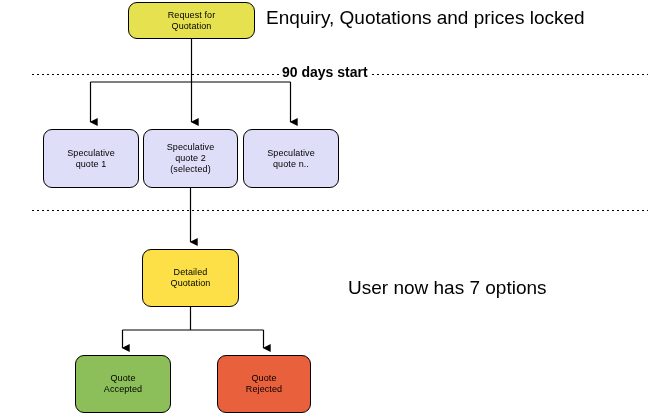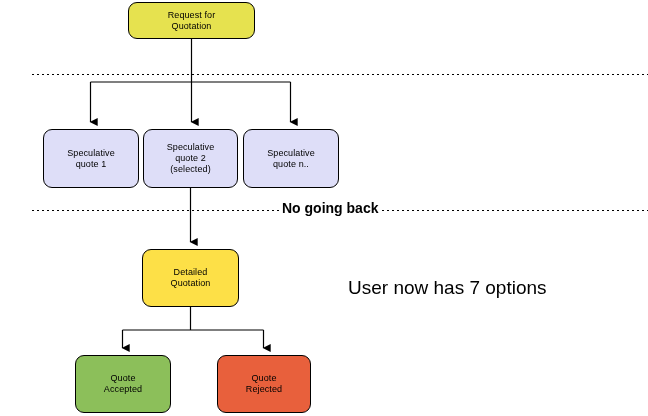--- a/index.html
+++ b/index.html
@@ -193,17 +193,18 @@
   <div class="node node-accepted">
     <span class="label">Quote
 Accepted</span>
   </div>
 
   <div class="node node-rejected">
     <span class="label">Quote
 Rejected</span>
   </div>
 
-  <div class="divider-label divider-label-nogoing">No going back</div>
-
+  <div class="divider-label divider-label-90">90 days start</div>
+
+  <div class="side-note note-top">Enquiry, Quotations and prices locked</div>
   <div class="side-note note-bot">User now has 7 options</div>
 
 </div>
 
 </body></html>

